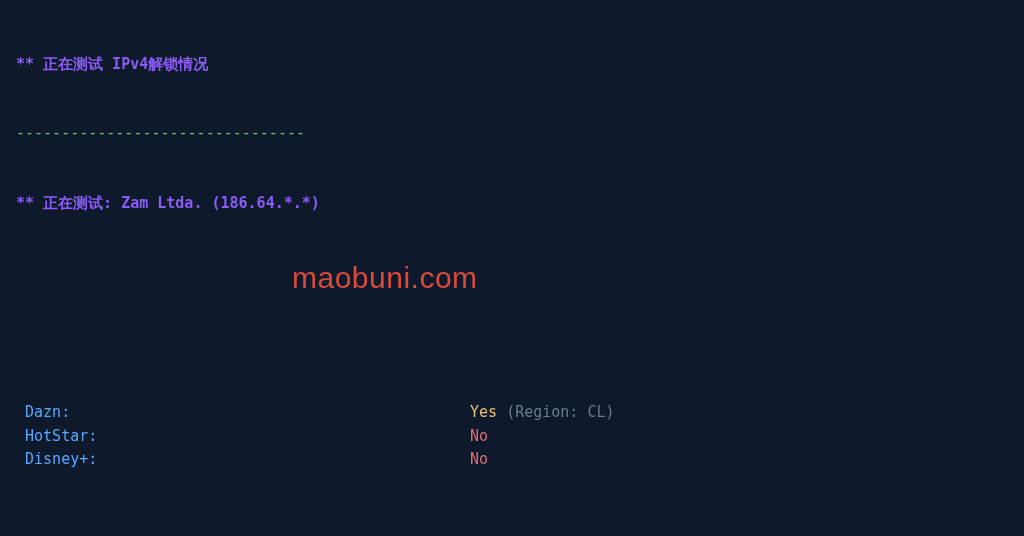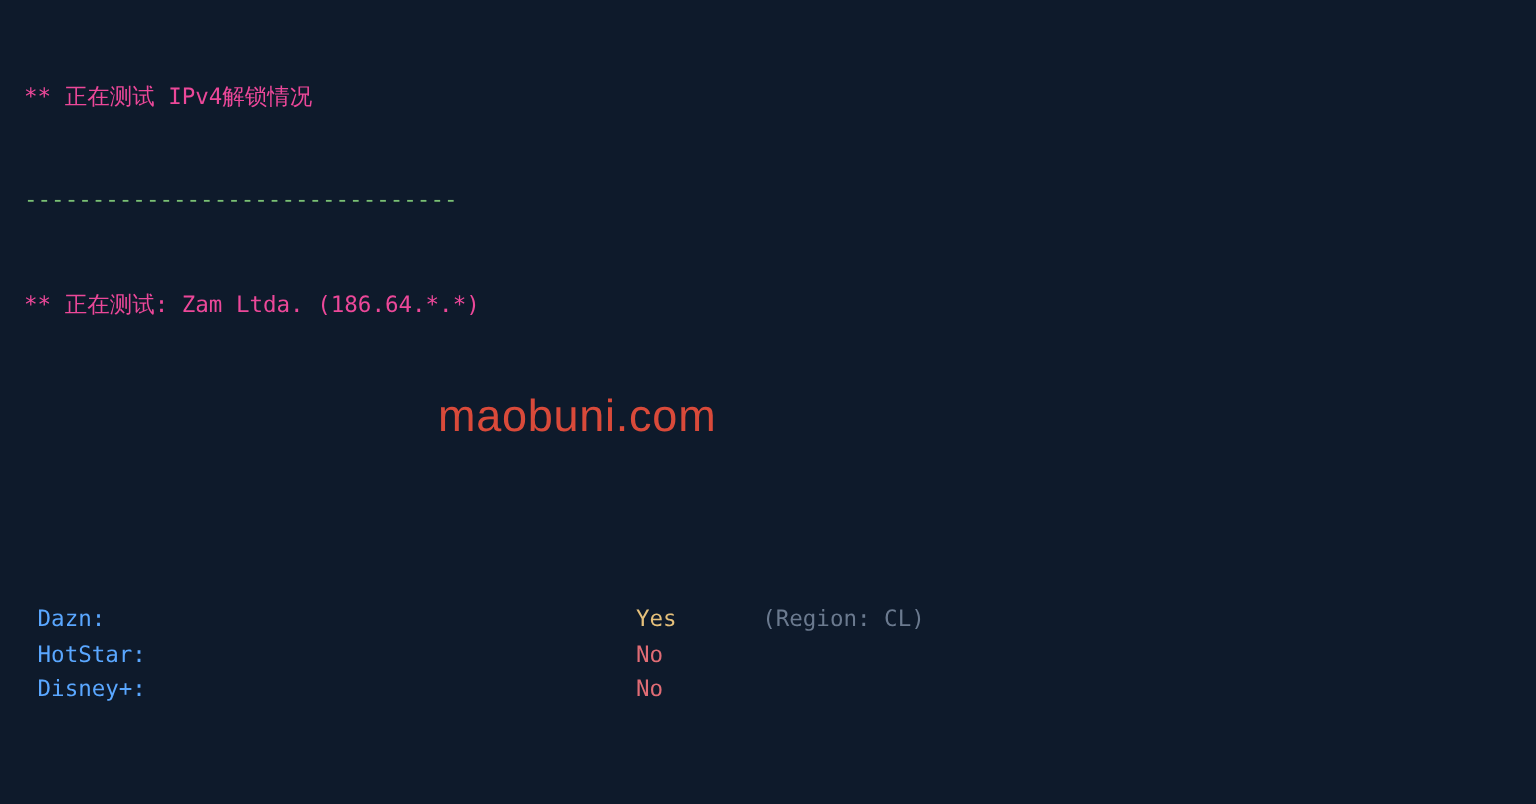--- a/index.html
+++ b/index.html
@@ -12,26 +12,26 @@
     color: #d7d7d7;
     width: 1024px;
     height: 536px;
     overflow: hidden;
   }
   .term {
     padding: 6px 16px 0 16px;
     white-space: pre;
   }
   .line { display: block; }
-  .blue { color: #ec4899; }
+  .blue { color: #8b5cf6; font-weight: bold; }
   .green { color: #7ac074; }
   .red { color: #e06c75; }
   .yellow { color: #e5c07b; }
-  .dim { color: #6b7a8f; margin-left: 48px; }
-  .cols { display: flex; }
+  .dim { color: #6b7a8f; }
+  .cols { display: flex; gap: 46px; }
   .label {
     display: inline-block;
     width: 408px; 
     color: #5aa7ff;
   }
   .val { display: inline-block; }
   .watermark {
     position: absolute;
     top: 255px;
     left: 292px;

